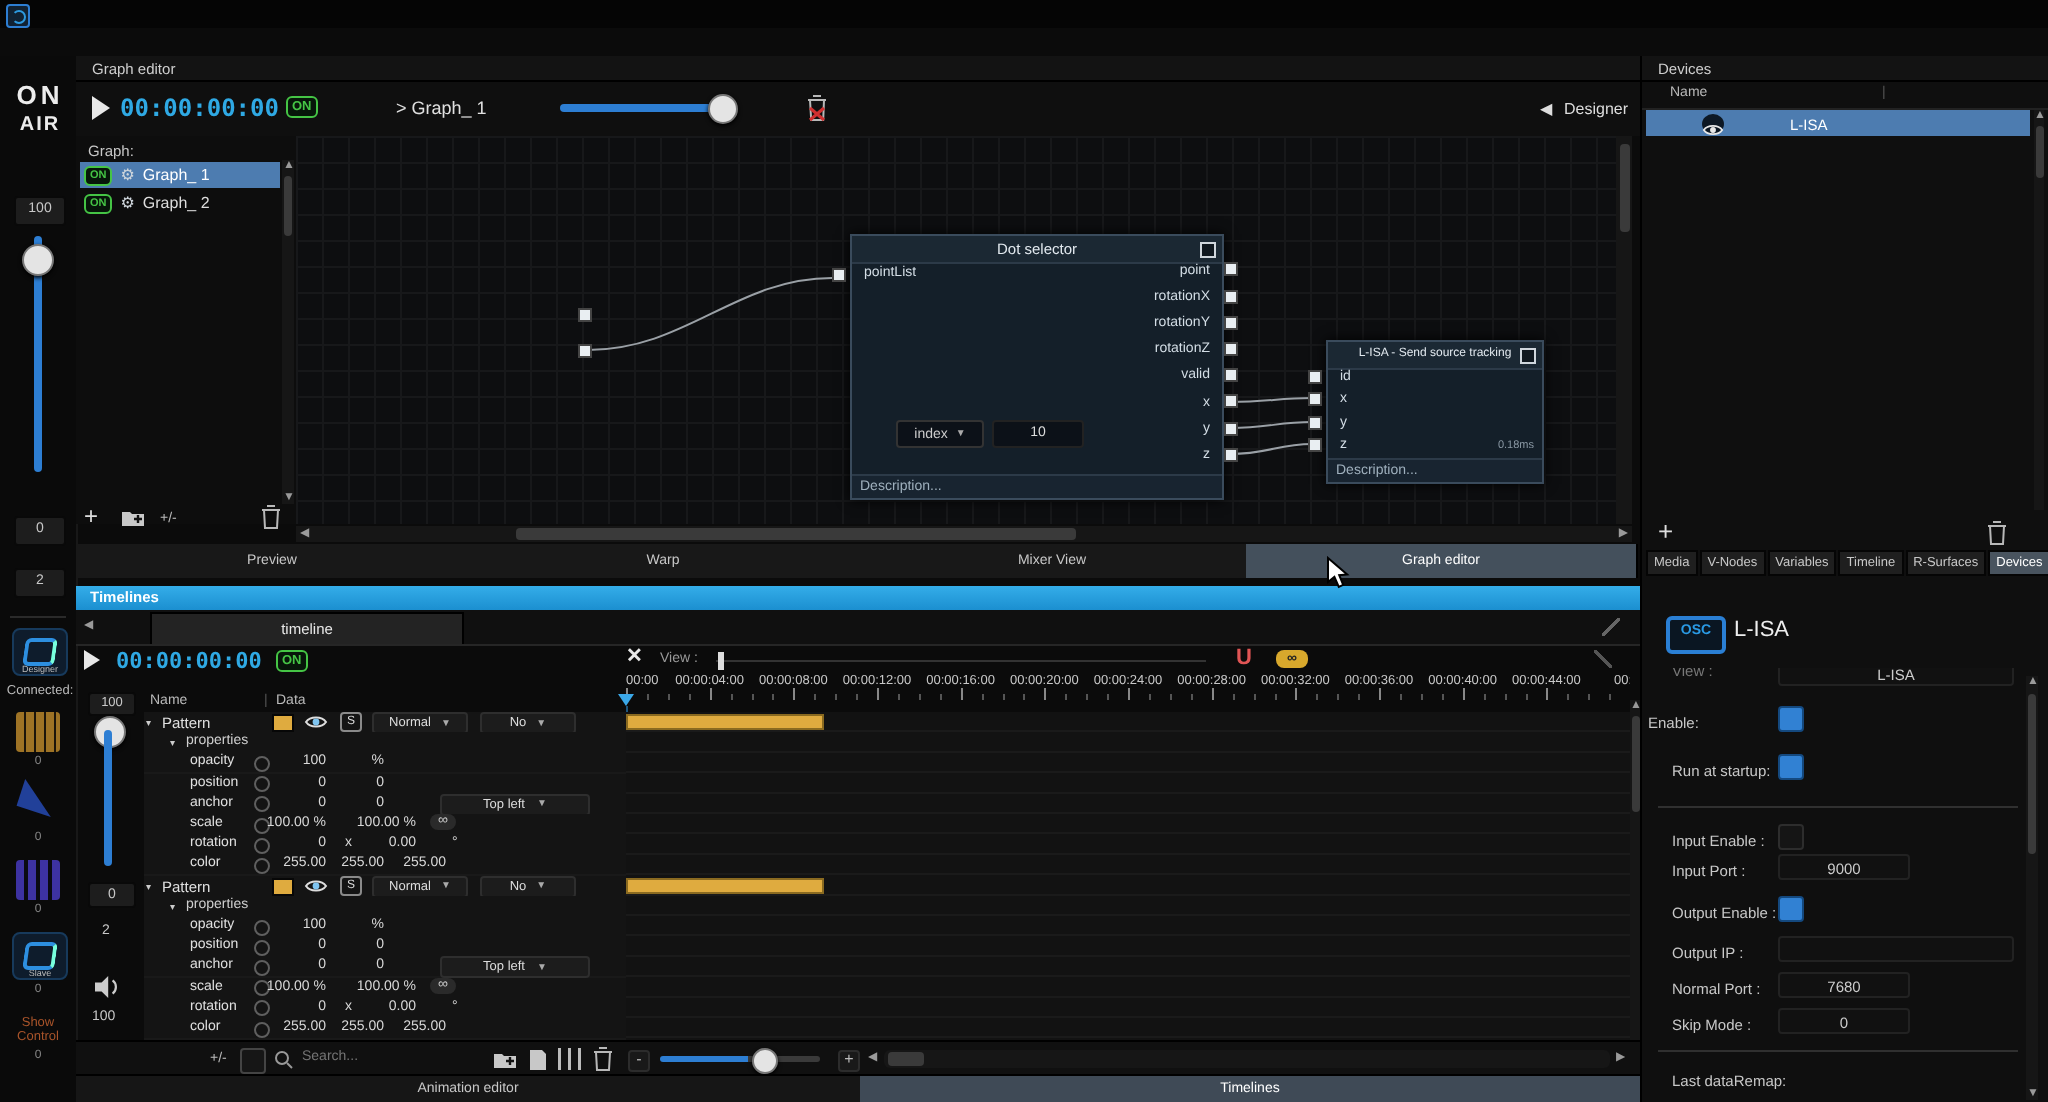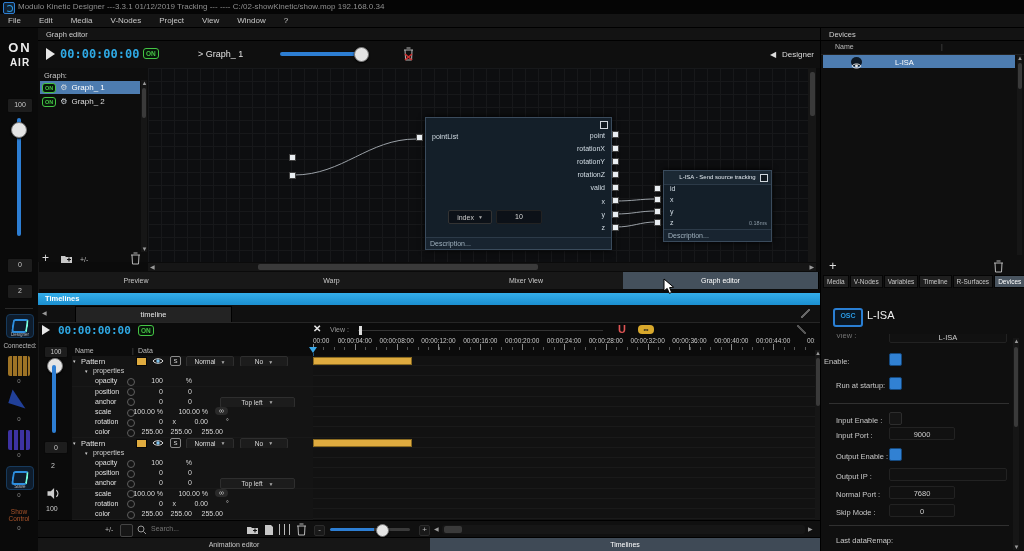--- a/index.html
+++ b/index.html
@@ -103,33 +103,22 @@
   .mini{font-size:7px;color:#c8c8c8;}
   .srch{background:transparent;border:none;outline:none;color:#999;font-size:7px;width:70px;font-family:"Liberation Sans",sans-serif;}
 </style>
 </head>
 <body>
 
 <div id="app">
 
   <div class="abs" id="titlebar">
     <span class="abs applogo"></span>
-    <span class="abs ttl">Modulo Kinetic Designer ---3.3.1 01/12/2019 Tracking --- ---- C:/02-showKinetic/show.mop    192.168.0.34</span>
-  </div>
-
-  <div class="abs" id="menubar">
-    <span>File</span>
-    <span>Edit</span>
-    <span>Media</span>
-    <span>V-Nodes</span>
-    <span>Project</span>
-    <span>View</span>
-    <span>Window</span>
-    <span>?</span>
-  </div>
+  </div>
+
 
   <div class="abs" id="leftstrip">
     <div class="abs onair">
       <div>ON</div>
         <div style="font-size:10px;letter-spacing:1px;">AIR</div>
     </div>
     <div class="abs sqbox" style="left:7px;top:70px;width:24px;height:13px;">100</div>
     <div class="abs vtrack" style="left:17px;top:90px;height:118px;"></div>
     <div class="abs knob" style="left:11px;top:94px;width:14px;height:14px;"></div>
     <div class="abs sqbox" style="left:7px;top:230px;width:24px;height:13px;">0</div>
@@ -203,20 +192,21 @@
       <path d="M146,107 C195,107 220,71 268,71" stroke="#9aa0a6" fill="none"></path>
       <path d="M467,133 C486,133 491,131 508,131" stroke="#9aa0a6" fill="none"></path>
       <path d="M467,146 C486,146 491,143 508,143" stroke="#9aa0a6" fill="none"></path>
       <path d="M467,159 C486,159 491,154 508,154" stroke="#9aa0a6" fill="none"></path>
     </svg>
 
     <div class="port" style="left:141px;top:86px;"></div>
     <div class="port" style="left:141px;top:104px;"></div>
 
     <div class="node" style="left:277px;top:49px;width:185px;height:131px;">
+      <div class="nhd">Dot selector</div>
       <div class="nchk"></div>
       <span class="plab" style="left:6px;top:15px;">pointList</span>
       <span class="plab r" style="top:14px;">point</span>
       <span class="plab r" style="top:27px;">rotationX</span>
       <span class="plab r" style="top:40px;">rotationY</span>
       <span class="plab r" style="top:53px;">rotationZ</span>
       <span class="plab r" style="top:66px;">valid</span>
       <span class="plab r" style="top:80px;">x</span>
       <span class="plab r" style="top:93px;">y</span>
       <span class="plab r" style="top:106px;">z</span>

